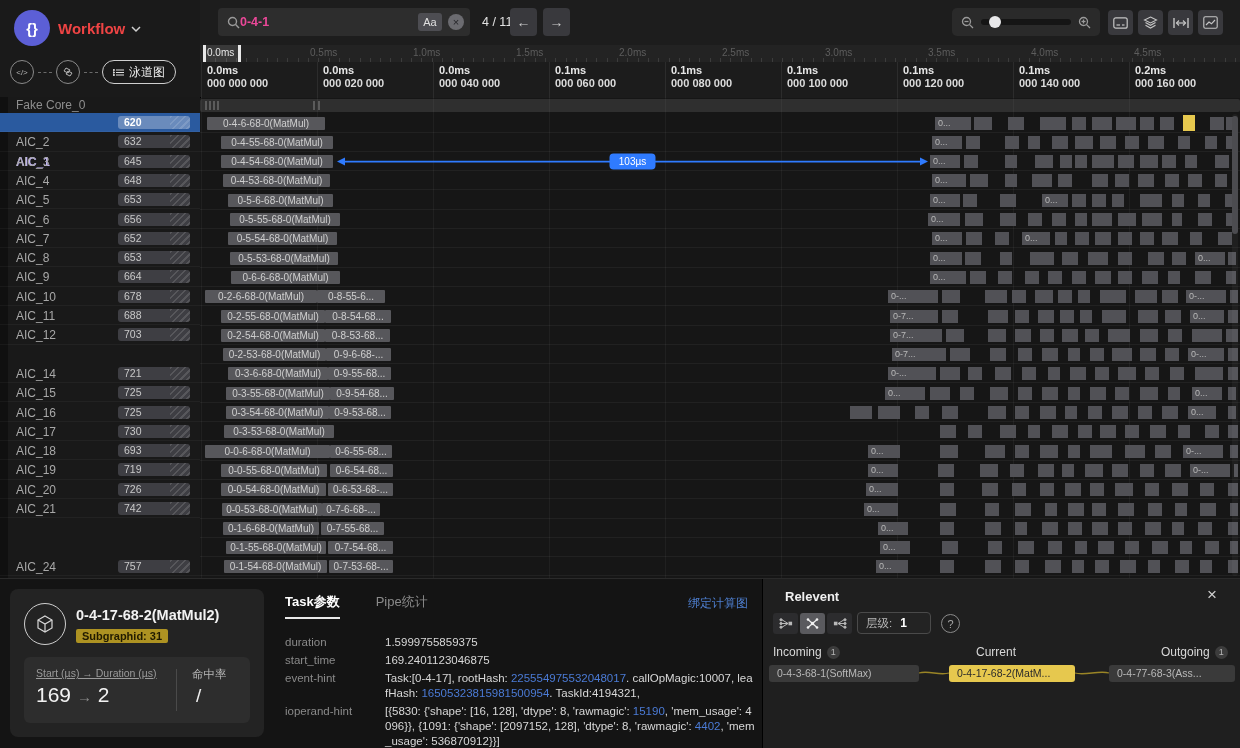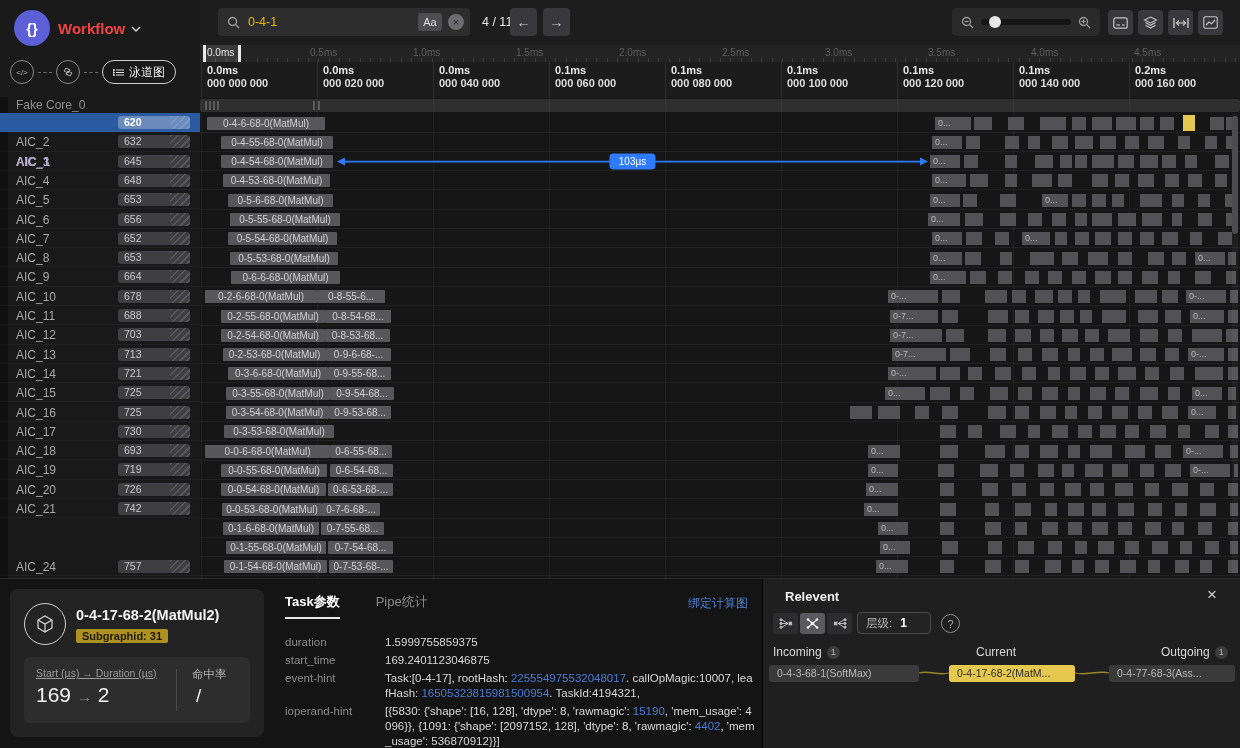--- a/index.html
+++ b/index.html
@@ -16,21 +16,21 @@
   .fcirc{width:22px;height:22px;border-radius:50%;border:1px solid #8a8a8a;color:#b5b5b5;font-size:8px;
          display:flex;align-items:center;justify-content:center;flex:0 0 auto;}
   .dash{width:14px;border-top:1px dashed #6a6a6a;flex:0 0 auto;}
   .fpill{height:22px;border:1px solid #cfcfcf;border-radius:12px;color:#f0f0f0;font-size:12px;
          display:flex;align-items:center;gap:5px;padding:0 10px;flex:0 0 auto;}
   .mline{width:11px;height:7px;display:inline-block;}
   
   .topbar{left:200px;top:0;width:1040px;height:45px;background:#1d1d1d;border-bottom:1px solid #000;}
   .sbox{left:18px;top:8px;width:252px;height:28px;background:#2d2d2d;border-radius:4px;display:flex;align-items:center;}
   .sbox .q{margin-left:9px;}
-  .sval{margin-left:8px;font-size:12.5px;color:#eab308;flex:1;}
+  .sval{font-size:12.5px;color:#ec4899;flex:1;font-weight:bold;}
   .aach{width:24px;height:18px;background:#4d4d52;border-radius:3px;color:#e0e0e0;font-size:11px;
         display:flex;align-items:center;justify-content:center;margin-right:6px;}
   .clr{width:16px;height:16px;border-radius:50%;background:#6b6b70;color:#26262a;font-size:11px;line-height:16px;
        text-align:center;margin-right:6px;}
   .cnt{left:282px;top:15px;font-size:12.5px;color:#e2e2e2;}
   .navb{top:8px;width:27px;height:28px;background:#39393d;border-radius:4px;color:#cfcfcf;font-size:14px;
         display:flex;align-items:center;justify-content:center;}
   .zoomw{left:752px;top:8px;width:148px;height:28px;background:#2a2a2a;border-radius:5px;display:flex;align-items:center;gap:7px;padding:0 9px;box-sizing:border-box;}
   .ztrack{flex:1;height:6px;background:#151515;border-radius:3px;position:relative;}
   .zknob{position:absolute;left:8px;top:-3px;width:12px;height:12px;border-radius:50%;background:#e8e8ea;}
@@ -452,27 +452,20 @@
           <div class="shatch"></div>
         </div>
       </div>
       <div class="srow" style="top: 228.3px; height: 19.3px;">
         <div class="sname">AIC_12</div>
         <div class="spill">
           <div class="snum">703</div>
           <div class="shatch"></div>
         </div>
       </div>
-      <div class="srow" style="top: 247.6px; height: 19.3px;">
-        <div class="sname">AIC_13</div>
-        <div class="spill">
-          <div class="snum">713</div>
-          <div class="shatch"></div>
-        </div>
-      </div>
       <div class="srow" style="top: 266.9px; height: 19.3px;">
         <div class="sname">AIC_14</div>
         <div class="spill">
           <div class="snum">721</div>
           <div class="shatch"></div>
         </div>
       </div>
       <div class="srow" style="top: 286.2px; height: 19.3px;">
         <div class="sname">AIC_15</div>
         <div class="spill">

